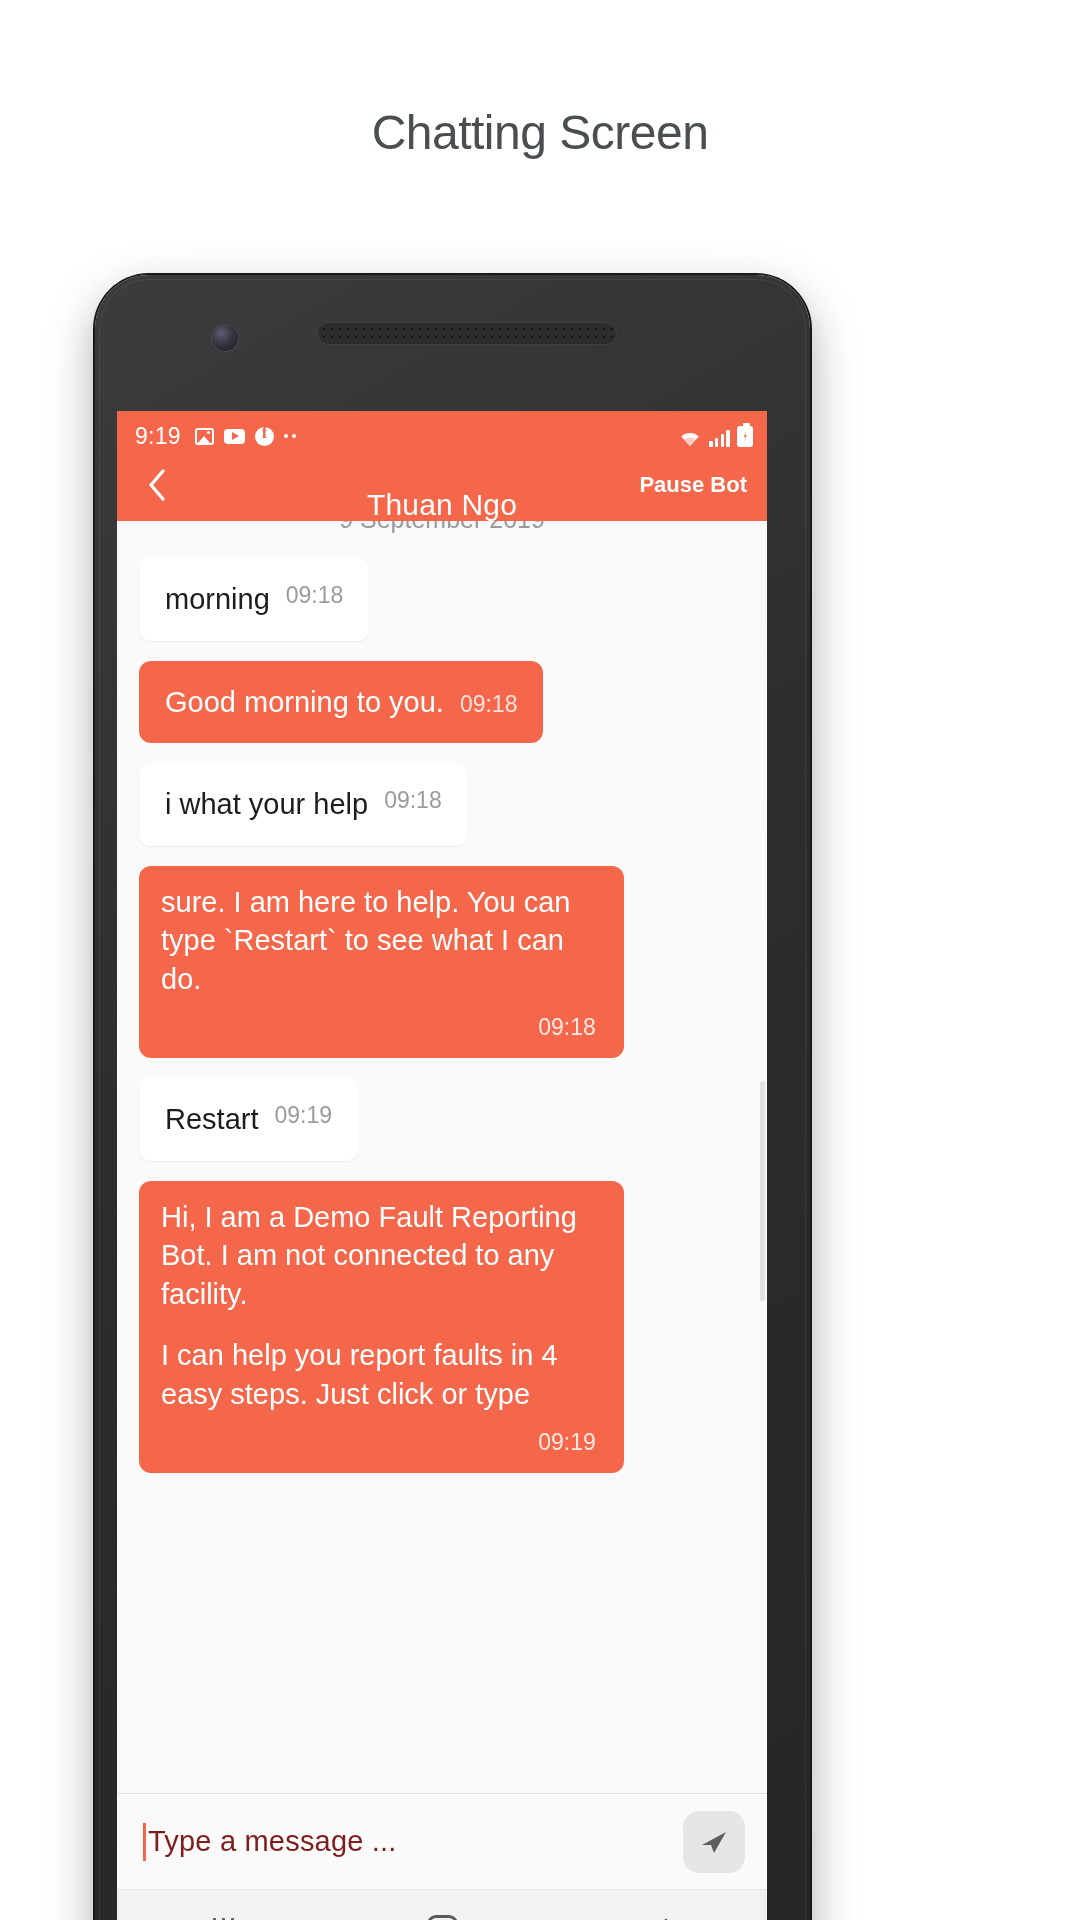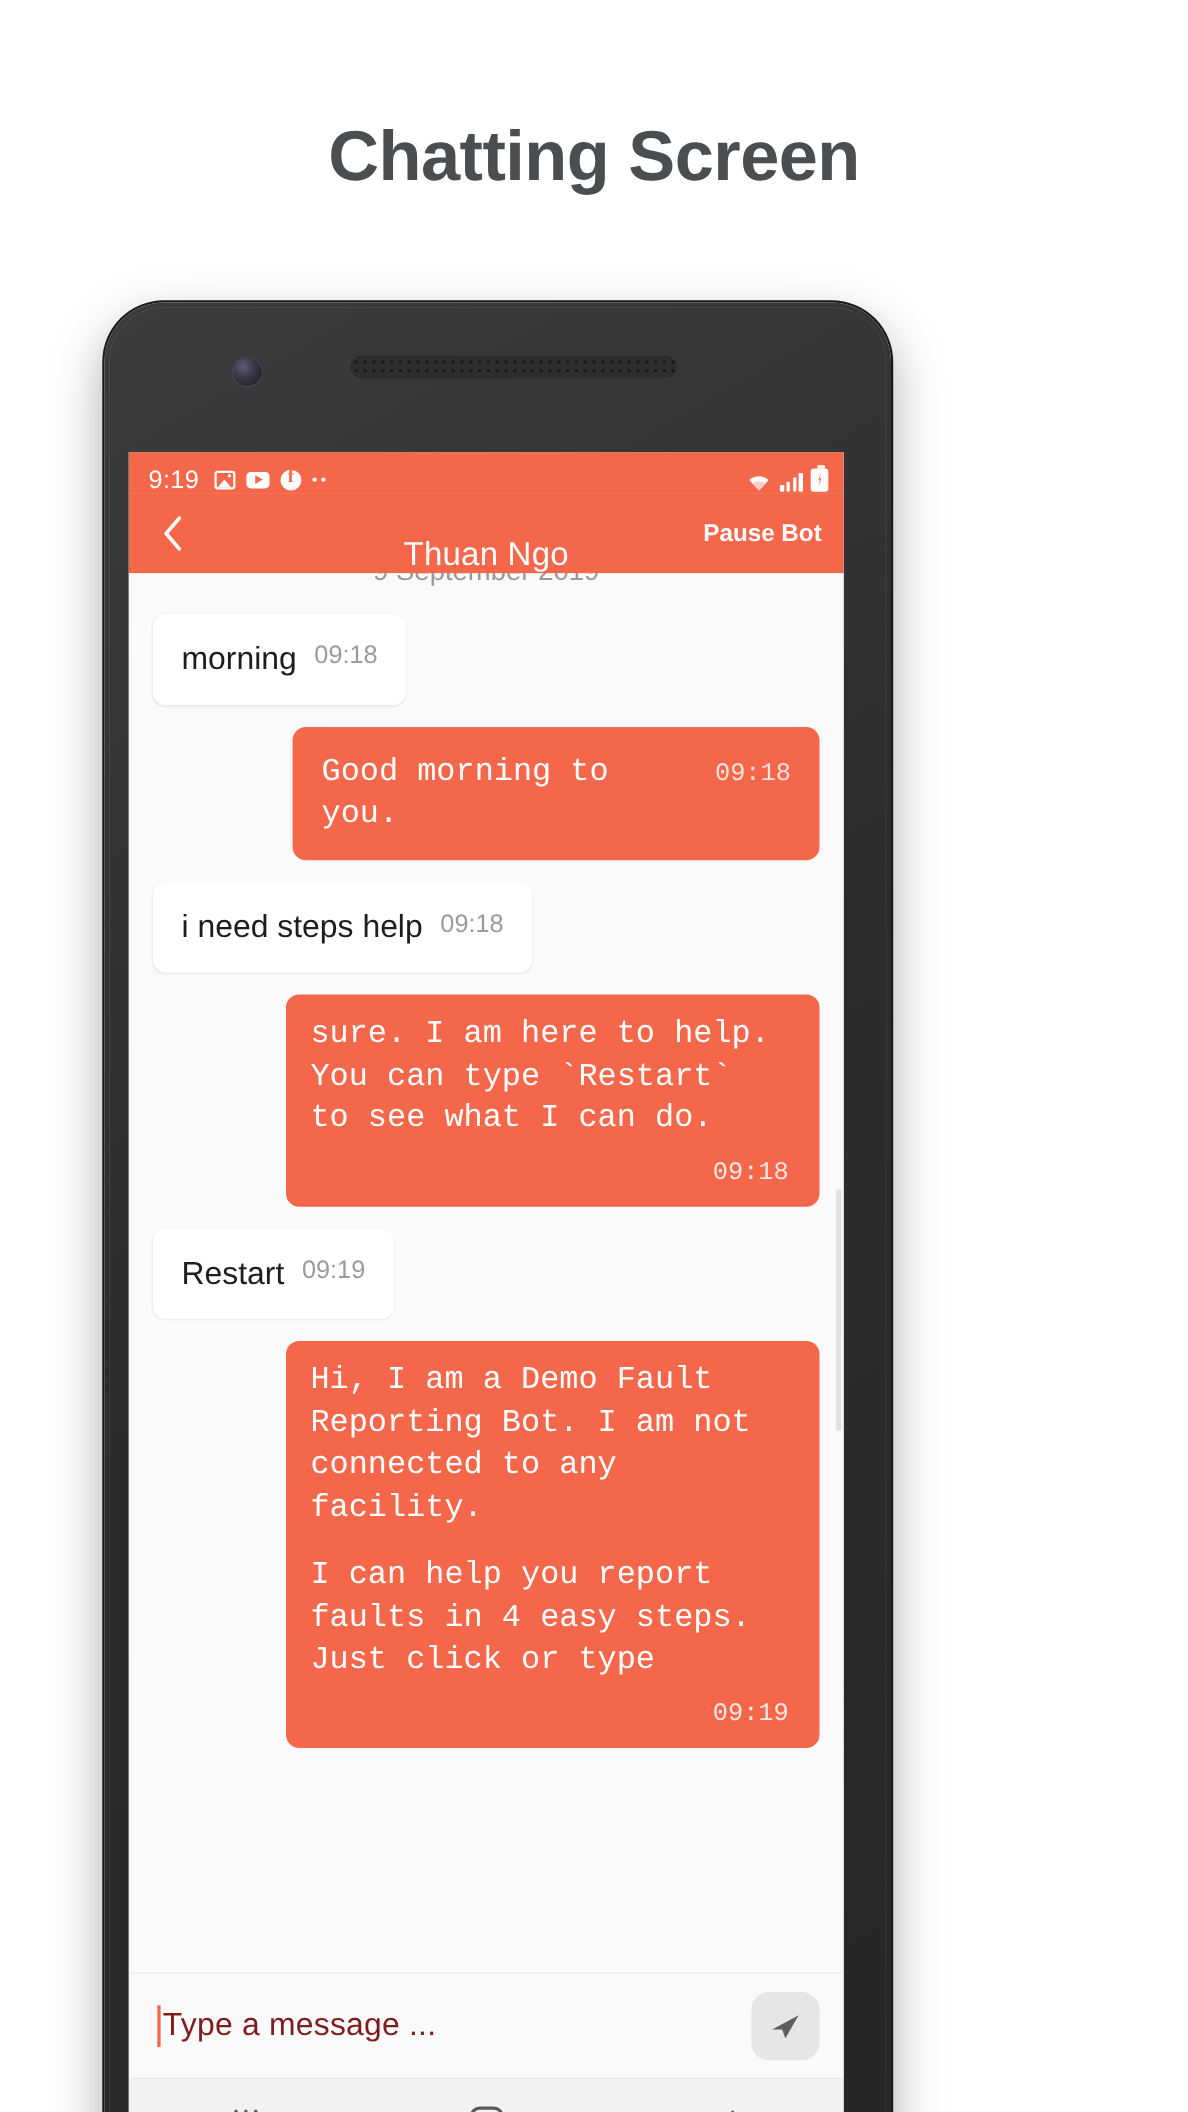--- a/index.html
+++ b/index.html
@@ -10,22 +10,22 @@
     position:relative;
     overflow:hidden;
   }
 
   
   .page-title{
     position:absolute;
     top:105px;
     left:0; right:0;
     text-align:center;
-    font-size:64px;
-    font-weight:700;
+    font-size:48px;
+    font-weight:400;
     color:#4a4e51;
     letter-spacing:-0.5px;
   }
 
   
   .device{
     position:absolute;
     left:95px;
     top:275px;
     width:715px;
@@ -195,21 +195,21 @@
     font-size:25px;
     color:#9a9a9a;
     margin-top:-17px;
     height:34px;
     overflow:hidden;
     line-height:30px;
   }
 
   .row{ display:flex; margin-top:20px; }
   .row.left{ justify-content:flex-start; }
-  .row.right{ justify-content:flex-end;font-family:Liberation Mono, monospace; }
+  .row.right{ justify-content:flex-start; }
 
   .bubble{
     max-width:79%;
     border-radius:12px;
     padding:17px 28px 15px 22px;
     font-size:29px;
     line-height:1.33;
     position:relative;
     word-wrap:break-word;
   }
@@ -357,21 +357,21 @@
 
       <div class="row right">
         <div class="bubble out inline">
           <span>Good morning to you.</span>
           <span class="time">09:18</span>
         </div>
       </div>
 
       <div class="row left">
         <div class="bubble in">
-          <span>i need steps help</span>
+          <span>i what your help</span>
           <span class="time">09:18</span>
         </div>
       </div>
 
       <div class="row right">
         <div class="bubble out" style="max-width:80%;">
           <p>sure. I am here to help. You can type `Restart` to see what I can do.</p>
           <span class="time-br">09:18</span>
         </div>
       </div>

